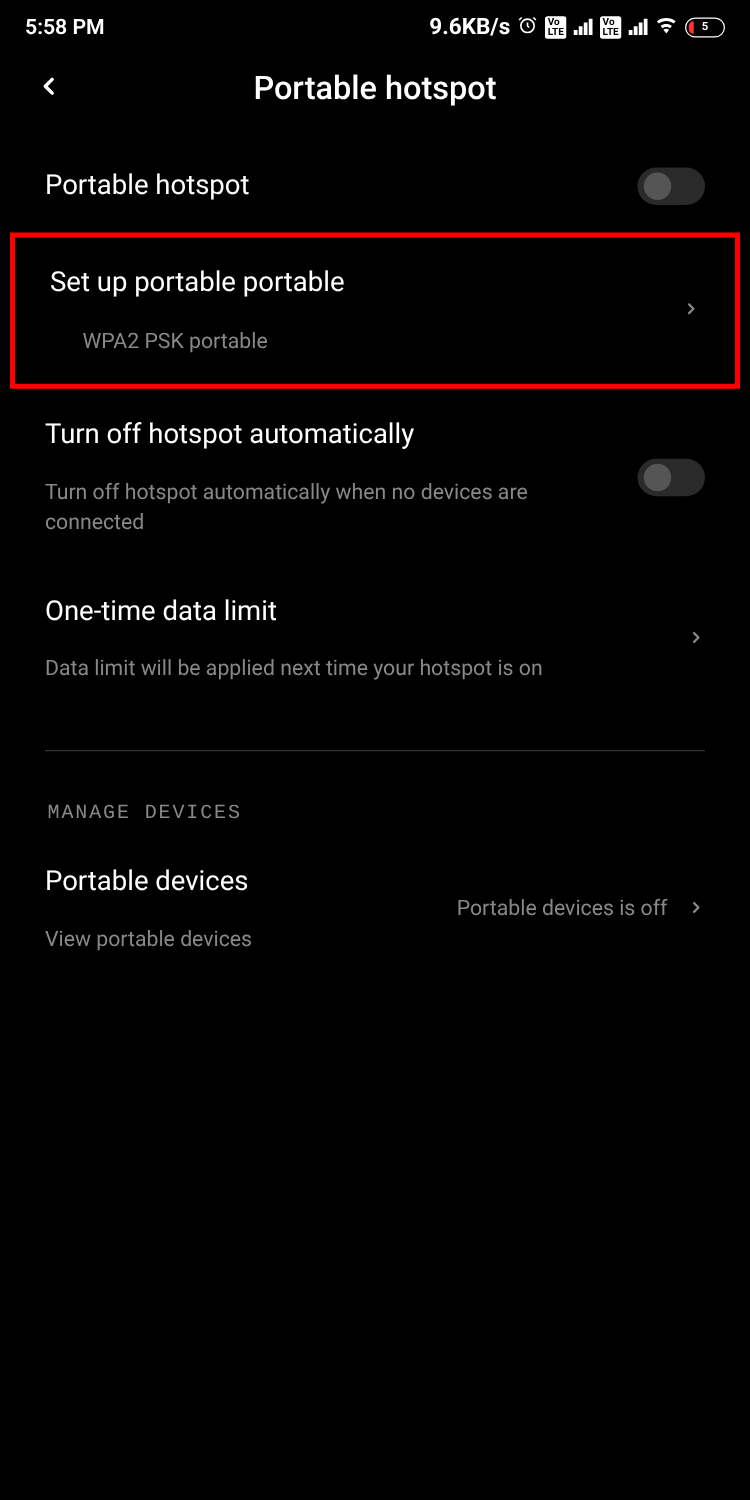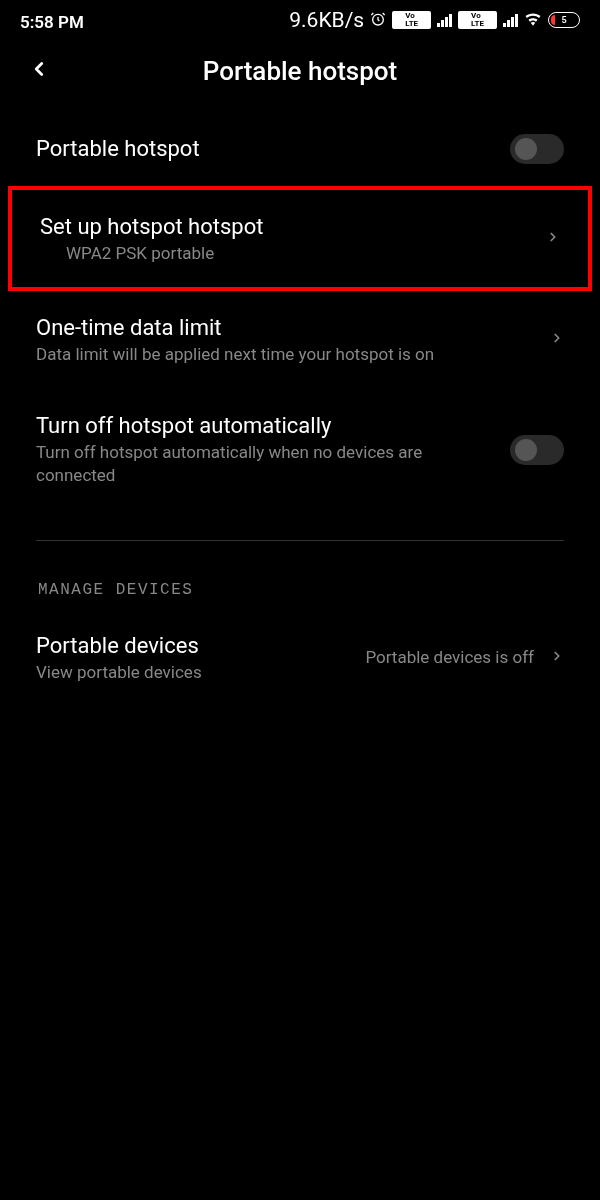--- a/index.html
+++ b/index.html
@@ -24,37 +24,37 @@
       font-size: 17px;
       font-weight: 600;
     }
     .status-right {
       display: flex;
       align-items: center;
       gap: 6px;
       font-size: 14px;
     }
     .status-right .speed {
-      font-size: 21px;
-      font-weight: 400;
+      font-size: 18px;
+      font-weight: 700;
     }
     .signal-group {
       display: flex;
       align-items: flex-end;
       gap: 1px;
     }
     .signal-bar {
       width: 3px;
       background: #fff;
     }
     .lte-badge {
       font-size: 8px;
       background: #fff;
       color: #000;
-      padding: 1px 13px;
+      padding: 1px 2px;
       border-radius: 2px;
       font-weight: 700;
       line-height: 8px;
     }
     .battery {
       width: 32px;
       height: 16px;
       border: 1.5px solid #fff;
       border-radius: 8px;
       position: relative;
@@ -111,21 +111,21 @@
       flex: 1;
     }
     .setting-title {
       font-size: 22px;
       color: #ffffff;
       line-height: 1.35;
     }
     .setting-subtitle {
       font-size: 17px;
       color: #888888;
-      margin-top: 0;
+      margin-top: 20px;
       line-height: 1.4;
     }
     .setting-subtitle.indented {
       padding-left: 26px;
     }
     .toggle {
       width: 54px;
       height: 30px;
       border-radius: 15px;
       background: #2a2a2a;
@@ -231,50 +231,50 @@
     <div class="setting-text">
       <div class="setting-title">Portable hotspot</div>
     </div>
     <div class="toggle">
       <div class="toggle-knob"></div>
     </div>
   </div>
 
   <div class="setting-row highlighted">
     <div class="setting-text">
-      <div class="setting-title">Set up hotspot hotspot</div>
+      <div class="setting-title">Set up portable portable</div>
       <div class="setting-subtitle indented">WPA2 PSK portable</div>
     </div>
     <span class="chevron-right">
       <svg width="14" height="22" viewBox="0 0 24 24" fill="none" stroke="#888" stroke-width="3" stroke-linecap="round" stroke-linejoin="round">
         <polyline points="9 18 15 12 9 6"></polyline>
       </svg>
     </span>
   </div>
 
   <div class="setting-row">
     <div class="setting-text">
+      <div class="setting-title">Turn off hotspot automatically</div>
+      <div class="setting-subtitle">Turn off hotspot automatically when no devices are connected</div>
+    </div>
+    <div class="toggle">
+      <div class="toggle-knob"></div>
+    </div>
+  </div>
+
+  <div class="setting-row">
+    <div class="setting-text">
       <div class="setting-title">One-time data limit</div>
       <div class="setting-subtitle">Data limit will be applied next time your hotspot is on</div>
     </div>
     <span class="chevron-right">
       <svg width="14" height="22" viewBox="0 0 24 24" fill="none" stroke="#888" stroke-width="3" stroke-linecap="round" stroke-linejoin="round">
         <polyline points="9 18 15 12 9 6"></polyline>
       </svg>
     </span>
-  </div>
-
-  <div class="setting-row">
-    <div class="setting-text">
-      <div class="setting-title">Turn off hotspot automatically</div>
-      <div class="setting-subtitle">Turn off hotspot automatically when no devices are connected</div>
-    </div>
-    <div class="toggle">
-      <div class="toggle-knob"></div>
-    </div>
   </div>
 
   <div class="divider"></div>
 
   <div class="section-header">MANAGE DEVICES</div>
 
   <div class="setting-row with-value">
     <div class="setting-text">
       <div class="setting-title">Portable devices</div>
       <div class="setting-subtitle">View portable devices</div>

